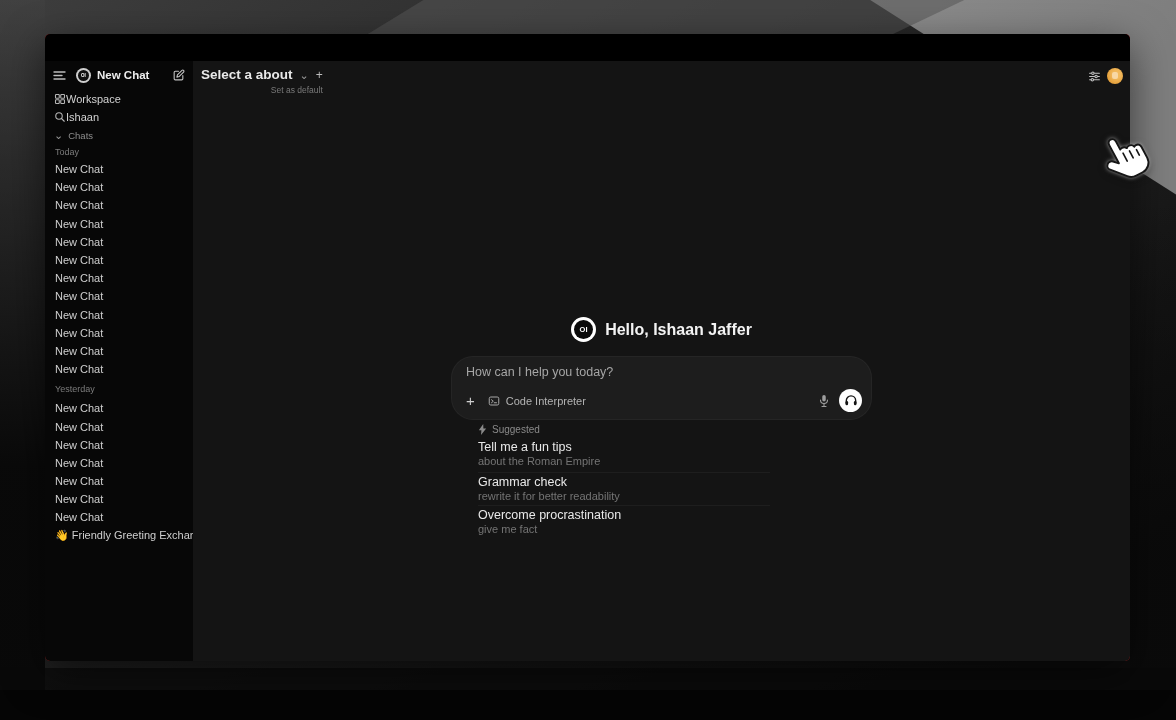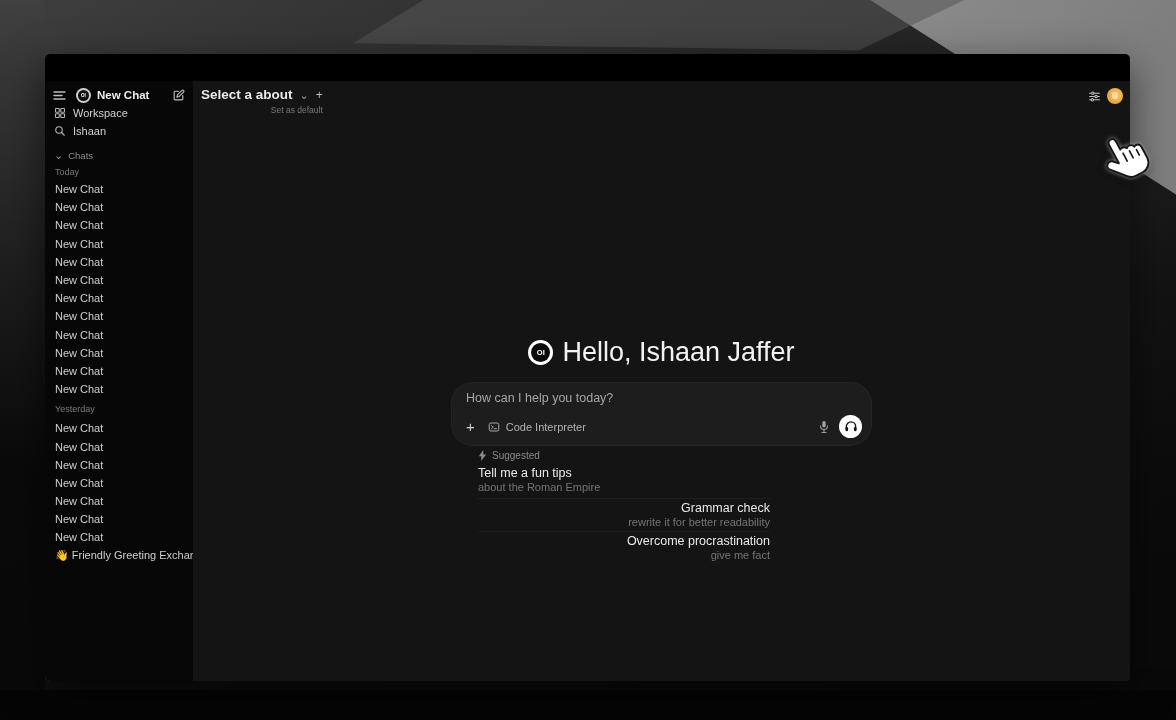--- a/index.html
+++ b/index.html
@@ -17,37 +17,37 @@
     clip-path:polygon(36% 0,82% 0,73% 7%,30% 6%);
     background:#565656; opacity:.55; }
   .bg-right-fade { position:absolute; right:0; top:200px; width:46px; bottom:0;
     background:linear-gradient(180deg,rgba(60,60,60,.0),rgba(10,10,10,.9) 70%); }
   .bg-left-col { position:absolute; left:0; top:0; width:45px; bottom:0;
     background:linear-gradient(180deg,rgba(70,70,70,.35),rgba(8,8,8,.95) 65%); }
   .bg-bottom-bar { position:absolute; left:0; right:0; bottom:0; height:30px; background:#050505; }
   .bg-bottom-dim { position:absolute; left:0; right:0; bottom:30px; height:22px; background:rgba(10,10,10,.75); }
 
   
-  .window { position:absolute; left:45px; top:54px; width:1085px; height:627px;
+  .window { position:absolute; left:45px; top:34px; width:1085px; height:627px;
     background:#b91c1c; border-radius:5px; overflow:hidden;
     box-shadow:0 12px 40px rgba(0,0,0,.55); }
   .app-top-bar { position:absolute; left:0; top:0; right:0; height:27px; background:#000; }
 
   
   .sidebar { position:absolute; left:0; top:27px; bottom:0; width:148px; background:#070707; padding-top:2px; }
   .sb-header { display:flex; align-items:center; height:24px; padding:0 8px; }
   .sb-logo { width:15px; height:15px; border-radius:50%; background:#cfcfcf; margin-left:10px;
     display:flex; align-items:center; justify-content:center; position:relative; }
   .sb-logo .inner { width:11px; height:11px; border-radius:50%; background:#111;
     display:flex; align-items:center; justify-content:center;
     font-size:4.5px; font-weight:bold; color:#fff; letter-spacing:.2px; }
   .sb-title { margin-left:6px; font-size:11.5px; font-weight:700; color:#ededed; }
   .sb-spacer { flex:1; }
   .icon-btn { display:flex; align-items:center; justify-content:center; cursor:pointer; }
-  .sb-row { display:flex; align-items:flex-start; height:18px; padding:0 9px; gap:7px;
+  .sb-row { display:flex; align-items:flex-end; height:18px; padding:0 9px; 
     font-size:11px; color:#d2d2d2; cursor:pointer; }
   .sb-row svg { flex:0 0 auto; }
   .sb-chats-label { display:flex; align-items:center; gap:5px; margin-top:6px; padding:0 9px;
     height:12px; font-size:9.5px; color:#8e8e8e; cursor:pointer; }
   .sb-group-label { margin-top:6px; padding:0 10px; height:11px; font-size:9px; color:#7c7c7c; }
   .chat-list { margin-top:2px; }
   .chat-item { display:flex; align-items:center; height:18.2px; padding:0 10px;
     font-size:11px; color:#cfcfcf; cursor:pointer; white-space:nowrap; overflow:hidden; }
 
   
@@ -66,42 +66,42 @@
   .avatar::after{ content:""; position:absolute; left:5px; top:4px; width:6px; height:7px;
     background:rgba(255,255,255,.45); border-radius:2px; }
 
   .hero { position:absolute; left:0; right:0; top:256px; display:flex; flex-direction:column; align-items:center; }
   .greeting-row { display:flex; align-items:center; gap:9px; }
   .hero-logo { width:25px; height:25px; border-radius:50%; background:#fff;
     display:flex; align-items:center; justify-content:center; }
   .hero-logo .inner { width:19px; height:19px; border-radius:50%; background:#0a0a0a;
     display:flex; align-items:center; justify-content:center;
     font-size:7.5px; font-weight:bold; color:#fff; letter-spacing:.3px; }
-  .greeting-text { font-size:27px; font-weight:400; color:#f3f3f3; }
+  .greeting-text { font-size:16px; font-weight:700; color:#f3f3f3; }
 
   .composer { margin-top:14px; width:421px; height:64px; background:#1d1d1d;
     border:1px solid rgba(255,255,255,.04); border-radius:22px; position:relative; }
   .composer-input { position:absolute; left:14px; right:14px; top:8px; height:15px;
     font-size:12.5px; color:#a6a6a6; cursor:text; }
   .composer-toolbar { position:absolute; left:0; right:0; bottom:7px; height:23px;
     display:flex; align-items:center; padding:0 9px 0 14px; }
   .tb-plus { font-size:15px; color:#cfcfcf; cursor:pointer; line-height:15px; }
   .ci-toggle { display:flex; gap:6px; margin-left:13px; cursor:pointer;
     font-size:11px; color:#b3b3b3; }
   .tb-right { margin-left:auto; display:flex; align-items:center; gap:9px; }
   .mic-btn { cursor:pointer; display:flex; }
   .call-btn { width:23px; height:23px; border-radius:50%; background:#fff; cursor:pointer;
     display:flex; align-items:center; justify-content:center; }
 
   .suggested { margin-top:3px; width:421px; padding-left:27px; }
   .suggested-label { display:flex; align-items:center; gap:5px; height:12px;
     font-size:10px; color:#8a8a8a; }
   .suggestion-list { padding-top:5px; }
   .suggestion-item { height:31.5px; cursor:pointer; width:292px; }
-  .suggestion-item + .suggestion-item { border-top:1px solid rgba(255,255,255,.045); padding-top:2px; height:33.5px;text-align:right; }
+  .suggestion-item + .suggestion-item { border-top:1px solid rgba(255,255,255,.045); padding-top:2px; height:33.5px; }
   .sg-title { font-size:12.5px; font-weight:500; color:#e9e9e9; line-height:15px; }
   .sg-sub { font-size:11px; color:#747474; line-height:12px; }
 
   
   .cursor { position:absolute; left:1101px; top:131px; width:52px; height:56px; pointer-events:none;
     filter:drop-shadow(0 0 2px rgba(255,255,255,.55)) drop-shadow(0 2px 3px rgba(0,0,0,.5)); }
 </style>
 </head>
 <body>
 

